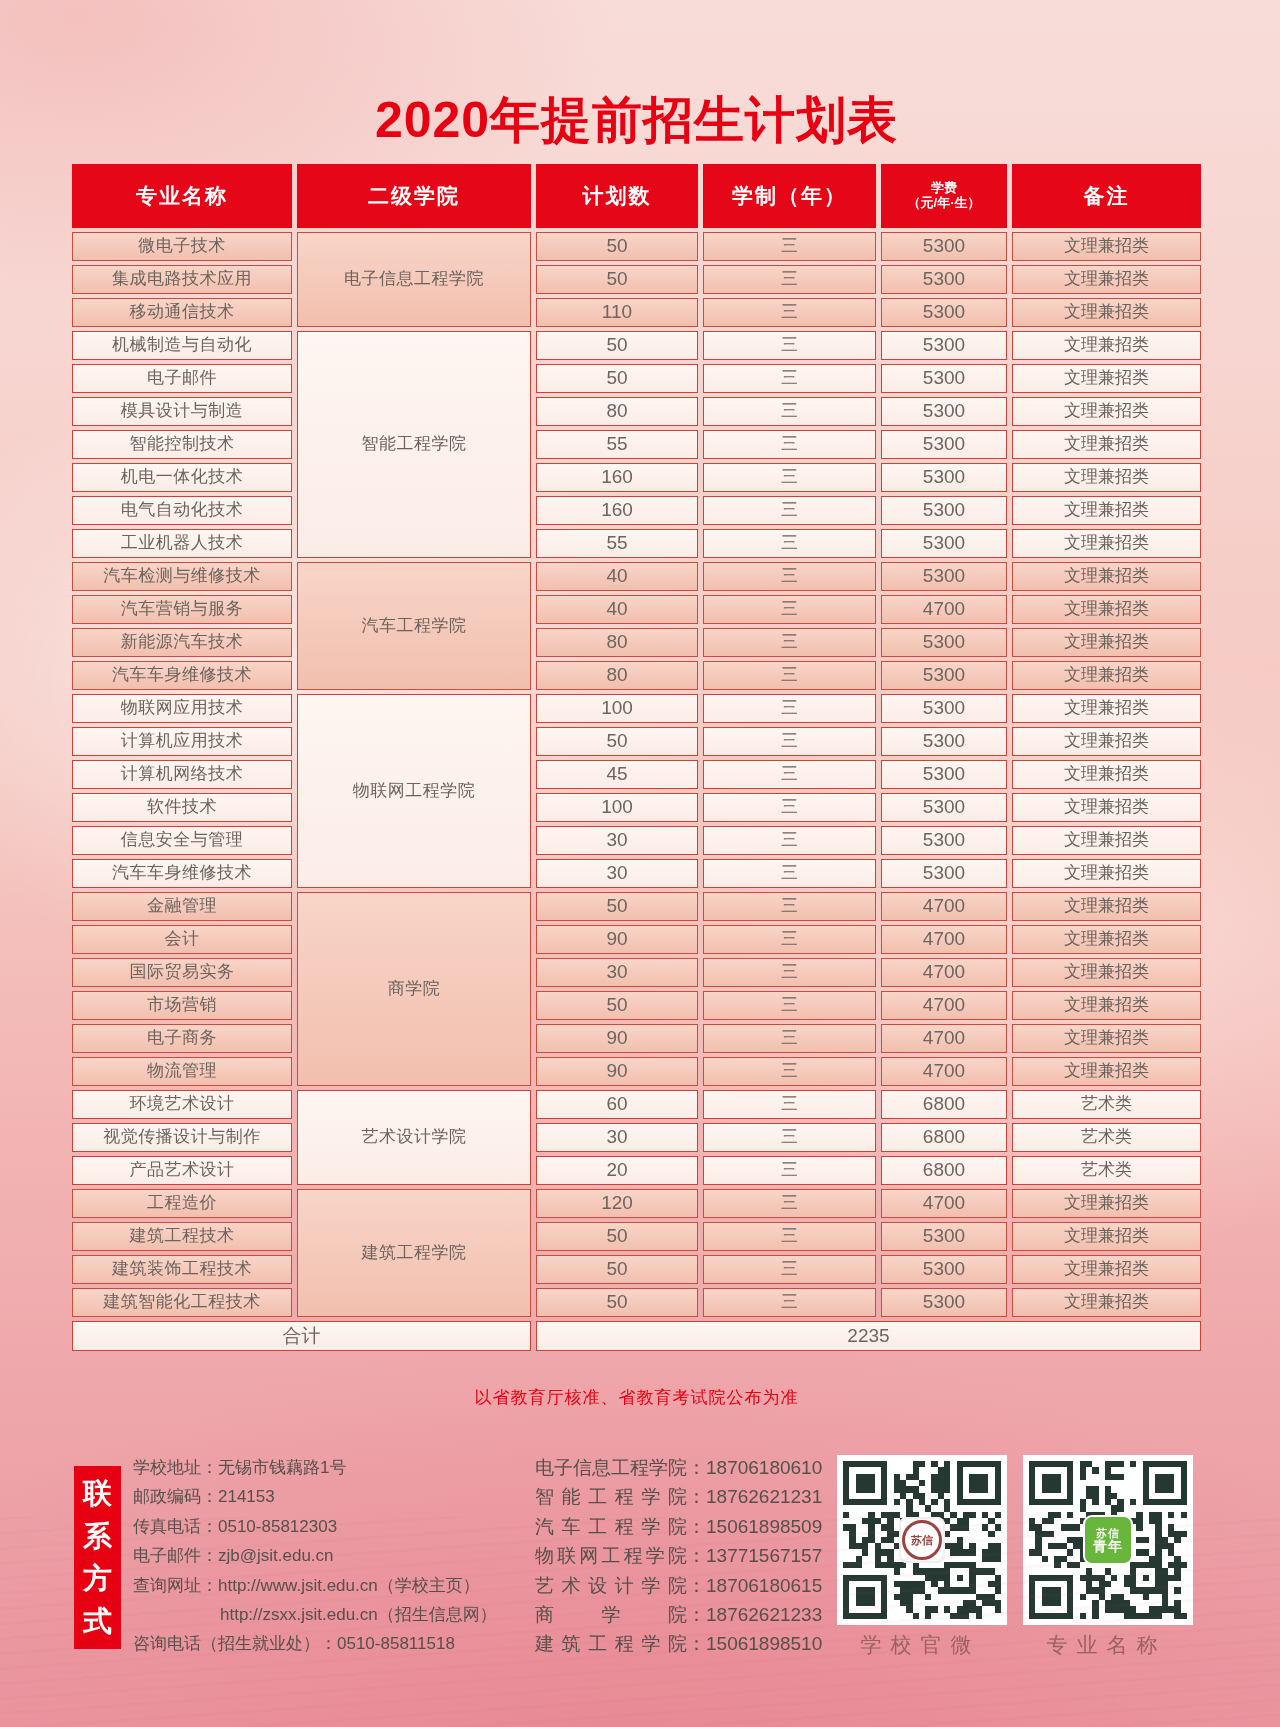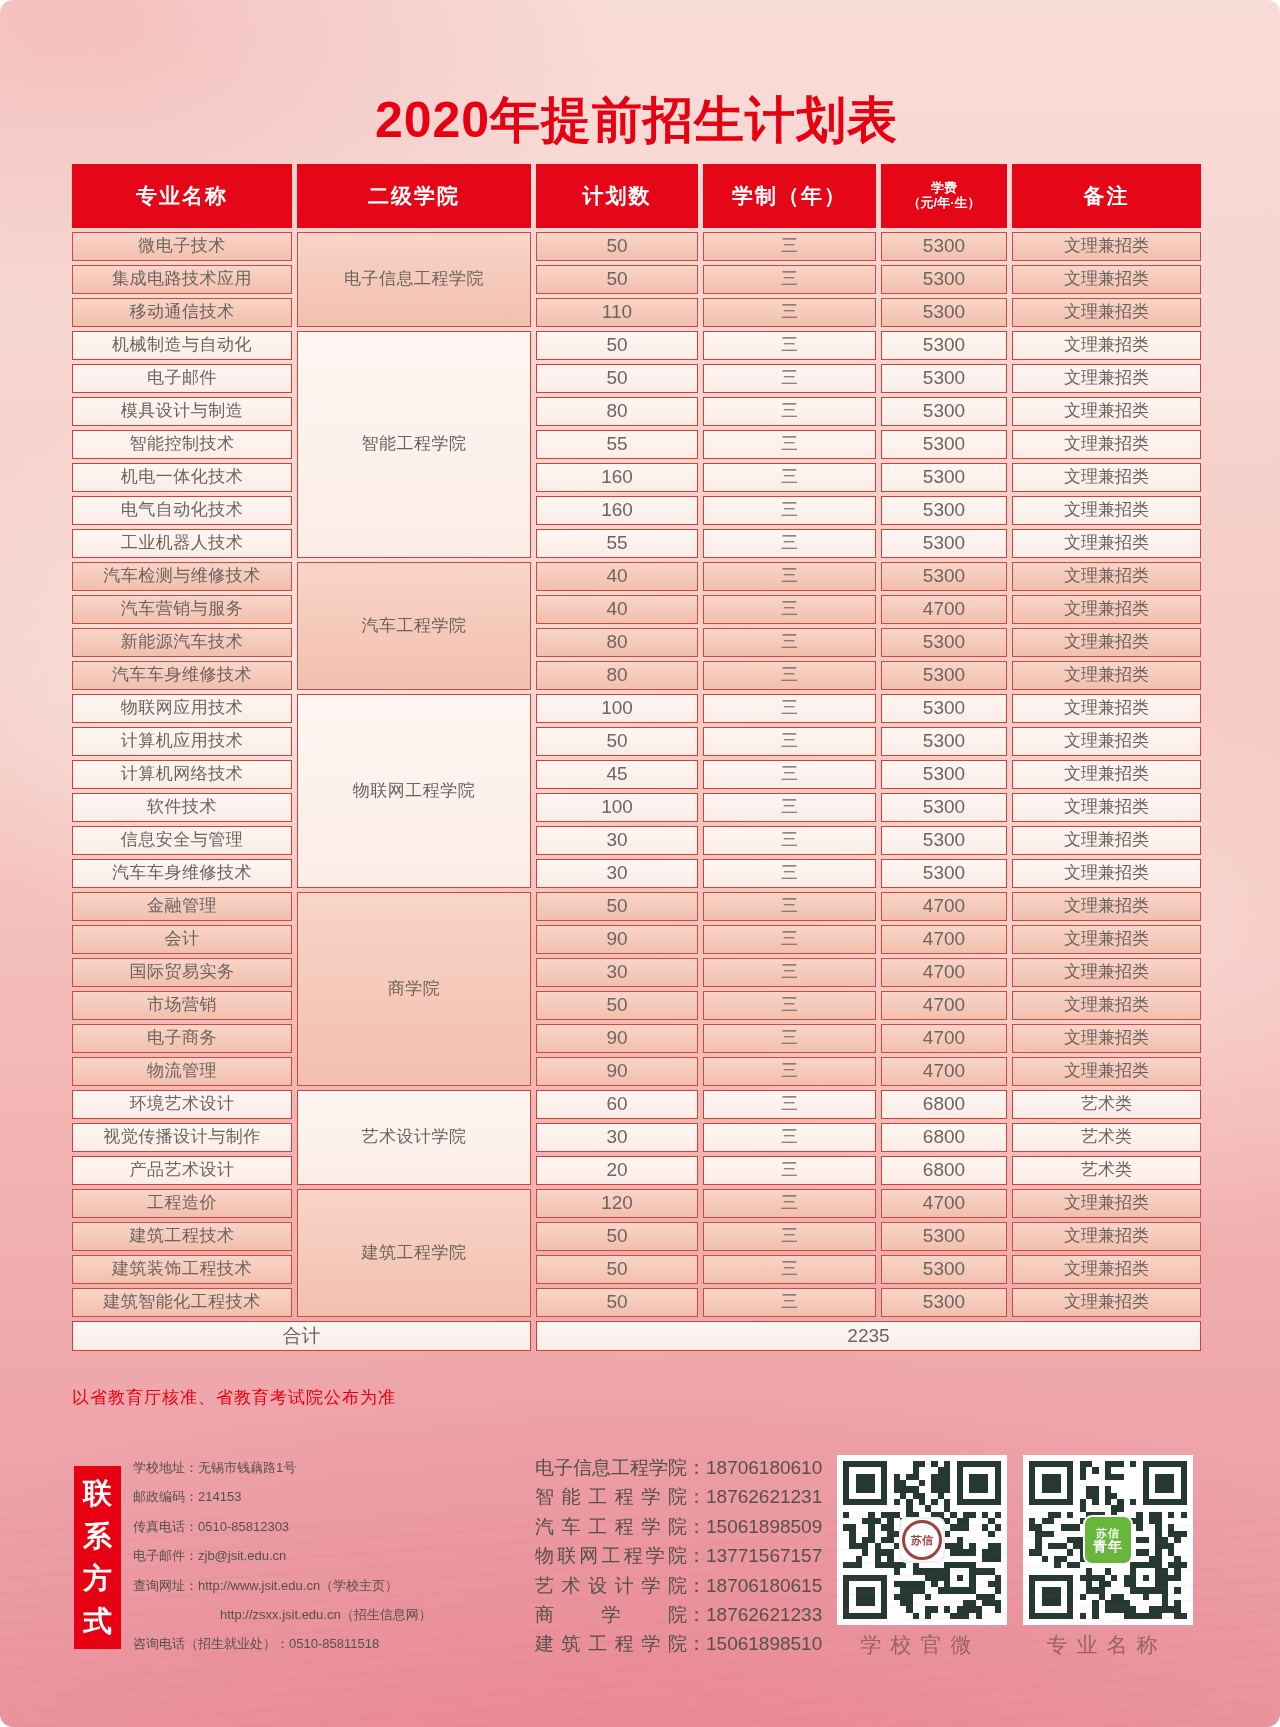--- a/index.html
+++ b/index.html
@@ -3,43 +3,43 @@
 <meta charset="utf-8">
 <style>
   html,body{margin:0;padding:0;}
   body{font-family:"Liberation Sans","DejaVu Sans",sans-serif;}
   .page{position:relative;width:1280px;height:1727px;overflow:hidden;
     background:
       radial-gradient(700px 420px at 22% 39%, rgba(255,255,255,.50), transparent 68%),
       radial-gradient(800px 460px at 88% 55%, rgba(255,242,236,.45), transparent 65%),
       radial-gradient(900px 480px at 6% 1%, rgba(236,148,148,.38), transparent 60%),
       radial-gradient(1200px 640px at 50% 104%, rgba(231,124,136,.55), transparent 72%),
-      linear-gradient(180deg,#f8dcd8 0%,#f7d5d0 20%,#f5c8c1 44%,#f2b4b2 66%,#eda2a8 86%,#ea97a1 100%); border-radius: 13px;}
+      linear-gradient(180deg,#f8dcd8 0%,#f7d5d0 20%,#f5c8c1 44%,#f2b4b2 66%,#eda2a8 86%,#ea97a1 100%);}
   .waves{position:absolute;left:0;right:0;bottom:0;height:210px;opacity:.45;pointer-events:none;
     background:repeating-linear-gradient(176deg, rgba(198,88,100,.10) 0 3px, rgba(255,255,255,0) 3px 15px);}
   .title{position:absolute;left:72px;top:92px;width:1129px;margin:0;text-align:center;
     font-size:50px;font-weight:900;color:#e60012;letter-spacing:1px;line-height:1.15;}
   .grid{position:absolute;left:72px;top:164px;width:1258px;display:grid;
     grid-template-columns:220px 234px 162px 173px 126px 189px;
     grid-template-rows:64px repeat(33,29px) 30px;column-gap:5px;row-gap:4px;}
   .cell{border:1px solid #cd4136;display:flex;align-items:center;justify-content:center;
     font-size:17px;color:#6c635e;line-height:1.1;}
   .tone-salmon{background:linear-gradient(180deg,#f8d5c8,#f2bfae);border-color:#c94d3f;}
   .tone-light{background:linear-gradient(180deg,#fef6f2,#fbece6);}
   .th{background:#e50617;border-color:#e50617;color:#fff;font-weight:bold;font-size:21px;
     letter-spacing:2px;text-align:center;white-space:pre-line;line-height:1.15;}
   .th.fee-h{font-size:13px;letter-spacing:0;}
   .c-plan,.c-fee,.c-total{font-size:19px;color:#6e6560;}
   .c-college,.c-major{letter-spacing:.5px;}
-  .note{position:absolute;left:72px;top:1386px;width:1129px;text-align:left;
+  .note{position:absolute;left:72px;top:1386px;width:1129px;text-align:center;
     font-size:17px;color:#e60012;letter-spacing:1px;}
   .contact-box{position:absolute;left:74px;top:1466px;width:47px;height:183px;background:#e60012;
     display:flex;flex-direction:column;align-items:center;justify-content:space-evenly;}
   .contact-box span{color:#fff;font-size:29px;font-weight:bold;line-height:1;}
-  .contact-left{position:absolute;left:133px;top:1453px;font-size:13px;color:#55504c;line-height:29.4px;white-space:nowrap;}
+  .contact-left{position:absolute;left:133px;top:1453px;font-size:17px;color:#55504c;line-height:29.4px;white-space:nowrap;}
   .contact-left .line.indent{padding-left:87px;}
   .contact-right{position:absolute;left:535px;top:1453px;font-size:19px;color:#55504c;line-height:29.4px;white-space:nowrap;}
   .cname{display:inline-block;width:152px;text-align:justify;text-align-last:justify;text-justify:inter-character;}
   .qr{position:absolute;width:158px;height:158px;background:#fff;padding:6px;}
   .qr svg{display:block;width:158px;height:158px;shape-rendering:crispEdges;}
   .qr1{left:837px;top:1455px;}
   .qr2{left:1023px;top:1455px;}
   .logo{position:absolute;left:50%;top:50%;transform:translate(-50%,-50%);}
   .logo-seal{width:46px;height:46px;background:#fff;border-radius:8px;box-shadow:0 0 0 2px #f3efee inset;
     display:flex;align-items:center;justify-content:center;}

